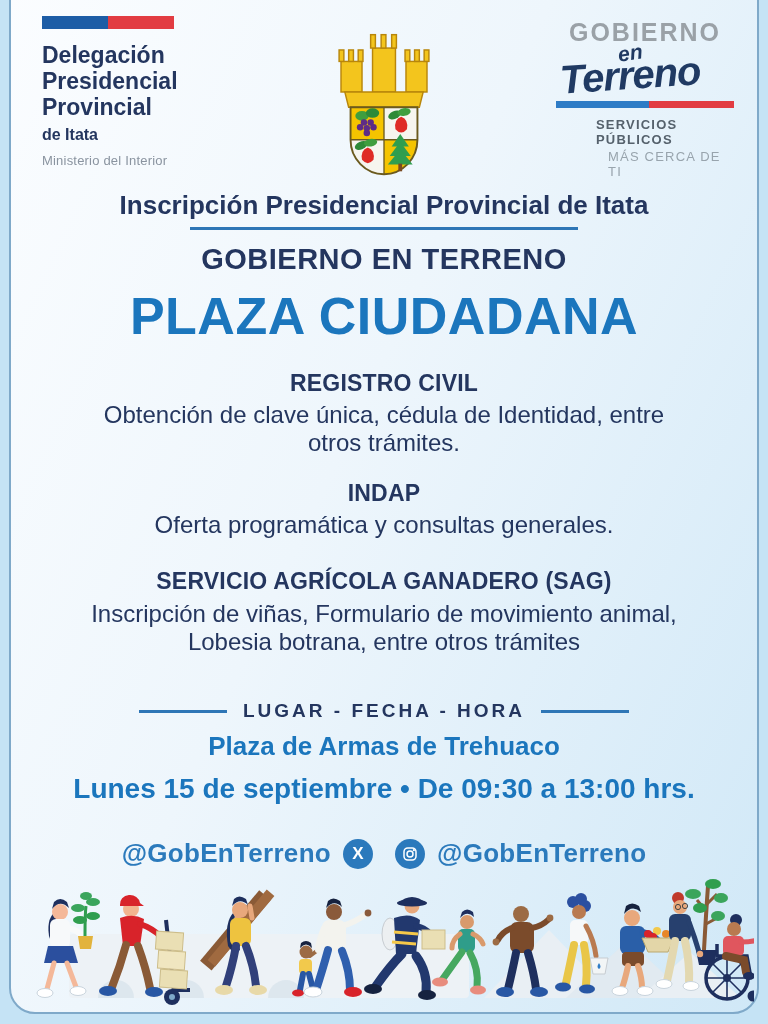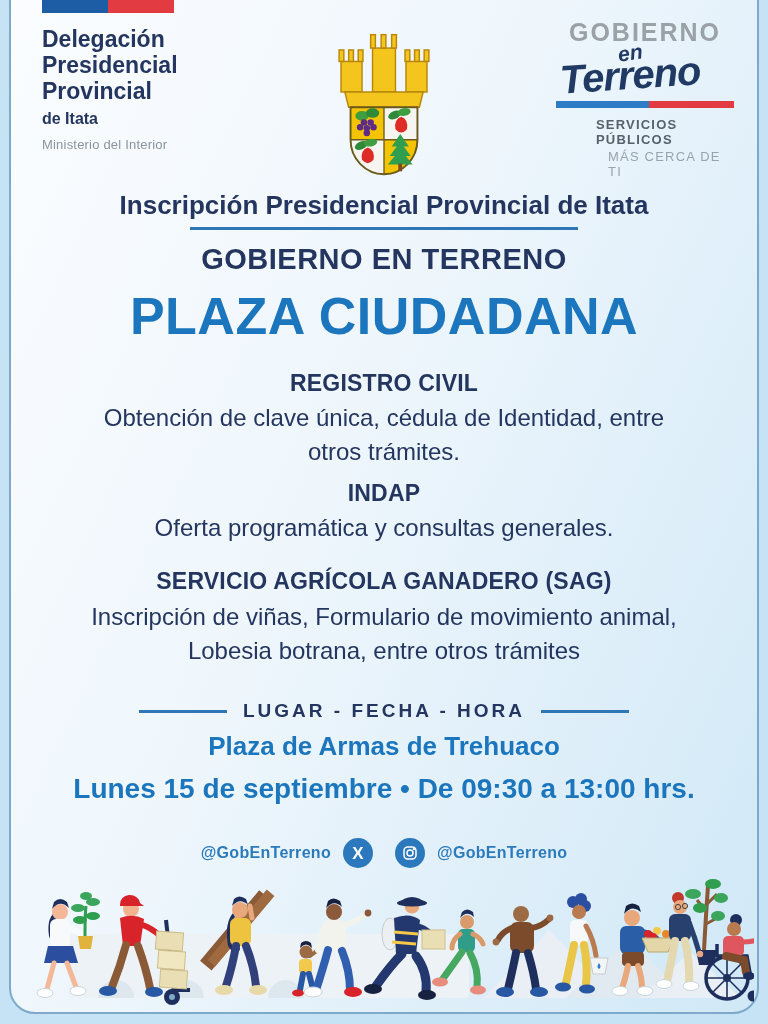--- a/index.html
+++ b/index.html
@@ -3,21 +3,21 @@
 <meta charset="utf-8">
 <style>
   html,body{margin:0;padding:0;}
   .page{position:relative;width:768px;height:1024px;background:#c5e3f5;overflow:hidden;
         font-family:"Liberation Sans",sans-serif;-webkit-font-smoothing:antialiased;}
   .frame{position:absolute;left:9px;right:9px;top:-34px;bottom:10px;border:2px solid #7fa9c9;
          border-radius:26px;background:linear-gradient(115deg,#fbfdff 0%,#eef6fc 45%,#d0e8f7 100%);}
   .content{position:absolute;inset:0;}
 
   
-  .prov-logo{position:absolute;left:42px;top:0;width:190px;}
+  .prov-logo{position:absolute;left:42px;top:16px;width:190px;}
   .flagbar{display:flex;width:132px;height:13px;}
   .flagbar .fb{flex:1;}
   .prov-name{margin-top:13px;color:#24365f;font-weight:bold;font-size:23px;line-height:26px;}
   .prov-sub{color:#24365f;font-weight:bold;font-size:16px;margin-top:6px;}
   .prov-min{color:#8a94a0;font-size:13px;margin-top:9px;letter-spacing:.2px;}
 
   .crest{position:absolute;left:50%;transform:translateX(-50%);top:6px;}
 
   .get-logo{position:absolute;left:552px;top:18px;width:186px;}
   .get-top{color:#9aa1a7;font-weight:bold;font-size:25px;letter-spacing:2px;text-align:center;}
@@ -30,34 +30,34 @@
   .get-tag2{color:#98a4ad;font-size:13px;letter-spacing:1.2px;margin:2px 0 0 56px;}
 
   
   .ctr{position:absolute;left:0;width:768px;text-align:center;}
   .org-title{top:190px;font-size:26px;font-weight:bold;color:#24365f;}
   .title-rule{position:absolute;left:50%;transform:translateX(-50%);top:227px;width:388px;height:3px;background:#2e76b6;}
   .program-title{top:243px;font-size:29px;font-weight:bold;color:#24365f;letter-spacing:.5px;}
   .event-title{top:286px;font-size:52px;font-weight:bold;color:#1b76bd;letter-spacing:.5px;}
 
   .svc-name{font-size:23px;font-weight:bold;color:#24365f;letter-spacing:.2px;}
-  .svc-desc{font-size:24px;color:#24365f;line-height:34px;}
+  .svc-desc{font-size:24px;color:#24365f;line-height:28px;}
   .svc-desc .inner{display:inline-block;max-width:600px;}
   .svc3 .inner{max-width:640px;}
 
   
   .detail-row{position:absolute;left:0;top:700px;width:768px;display:flex;align-items:center;justify-content:center;gap:16px;}
   .detail-line{width:88px;height:3px;background:#2e76b6;}
   .detail-label{color:#24365f;font-weight:bold;font-size:19px;letter-spacing:3px;}
   .place{top:731px;font-size:26px;font-weight:bold;color:#1b76bd;}
   .datetime{top:773px;font-size:28px;font-weight:bold;color:#1b76bd;}
 
   
   .social{position:absolute;left:0;top:838px;width:768px;display:flex;align-items:center;justify-content:center;gap:12px;}
-  .handle{color:#2b7abc;font-weight:bold;font-size:16px;letter-spacing:.3px;}
+  .handle{color:#2b7abc;font-weight:bold;font-size:26px;letter-spacing:.3px;}
   .icon-circle{width:30px;height:30px;border-radius:50%;background:#2b79bc;display:flex;align-items:center;justify-content:center;}
   .x-glyph{color:#fff;font-weight:bold;font-size:17px;line-height:1;}
   .ig-gap{margin-left:10px;}
 
   
   .illustration{position:absolute;left:14px;bottom:12px;width:740px;height:140px;}
 </style>
 </head>
 <body>
 

